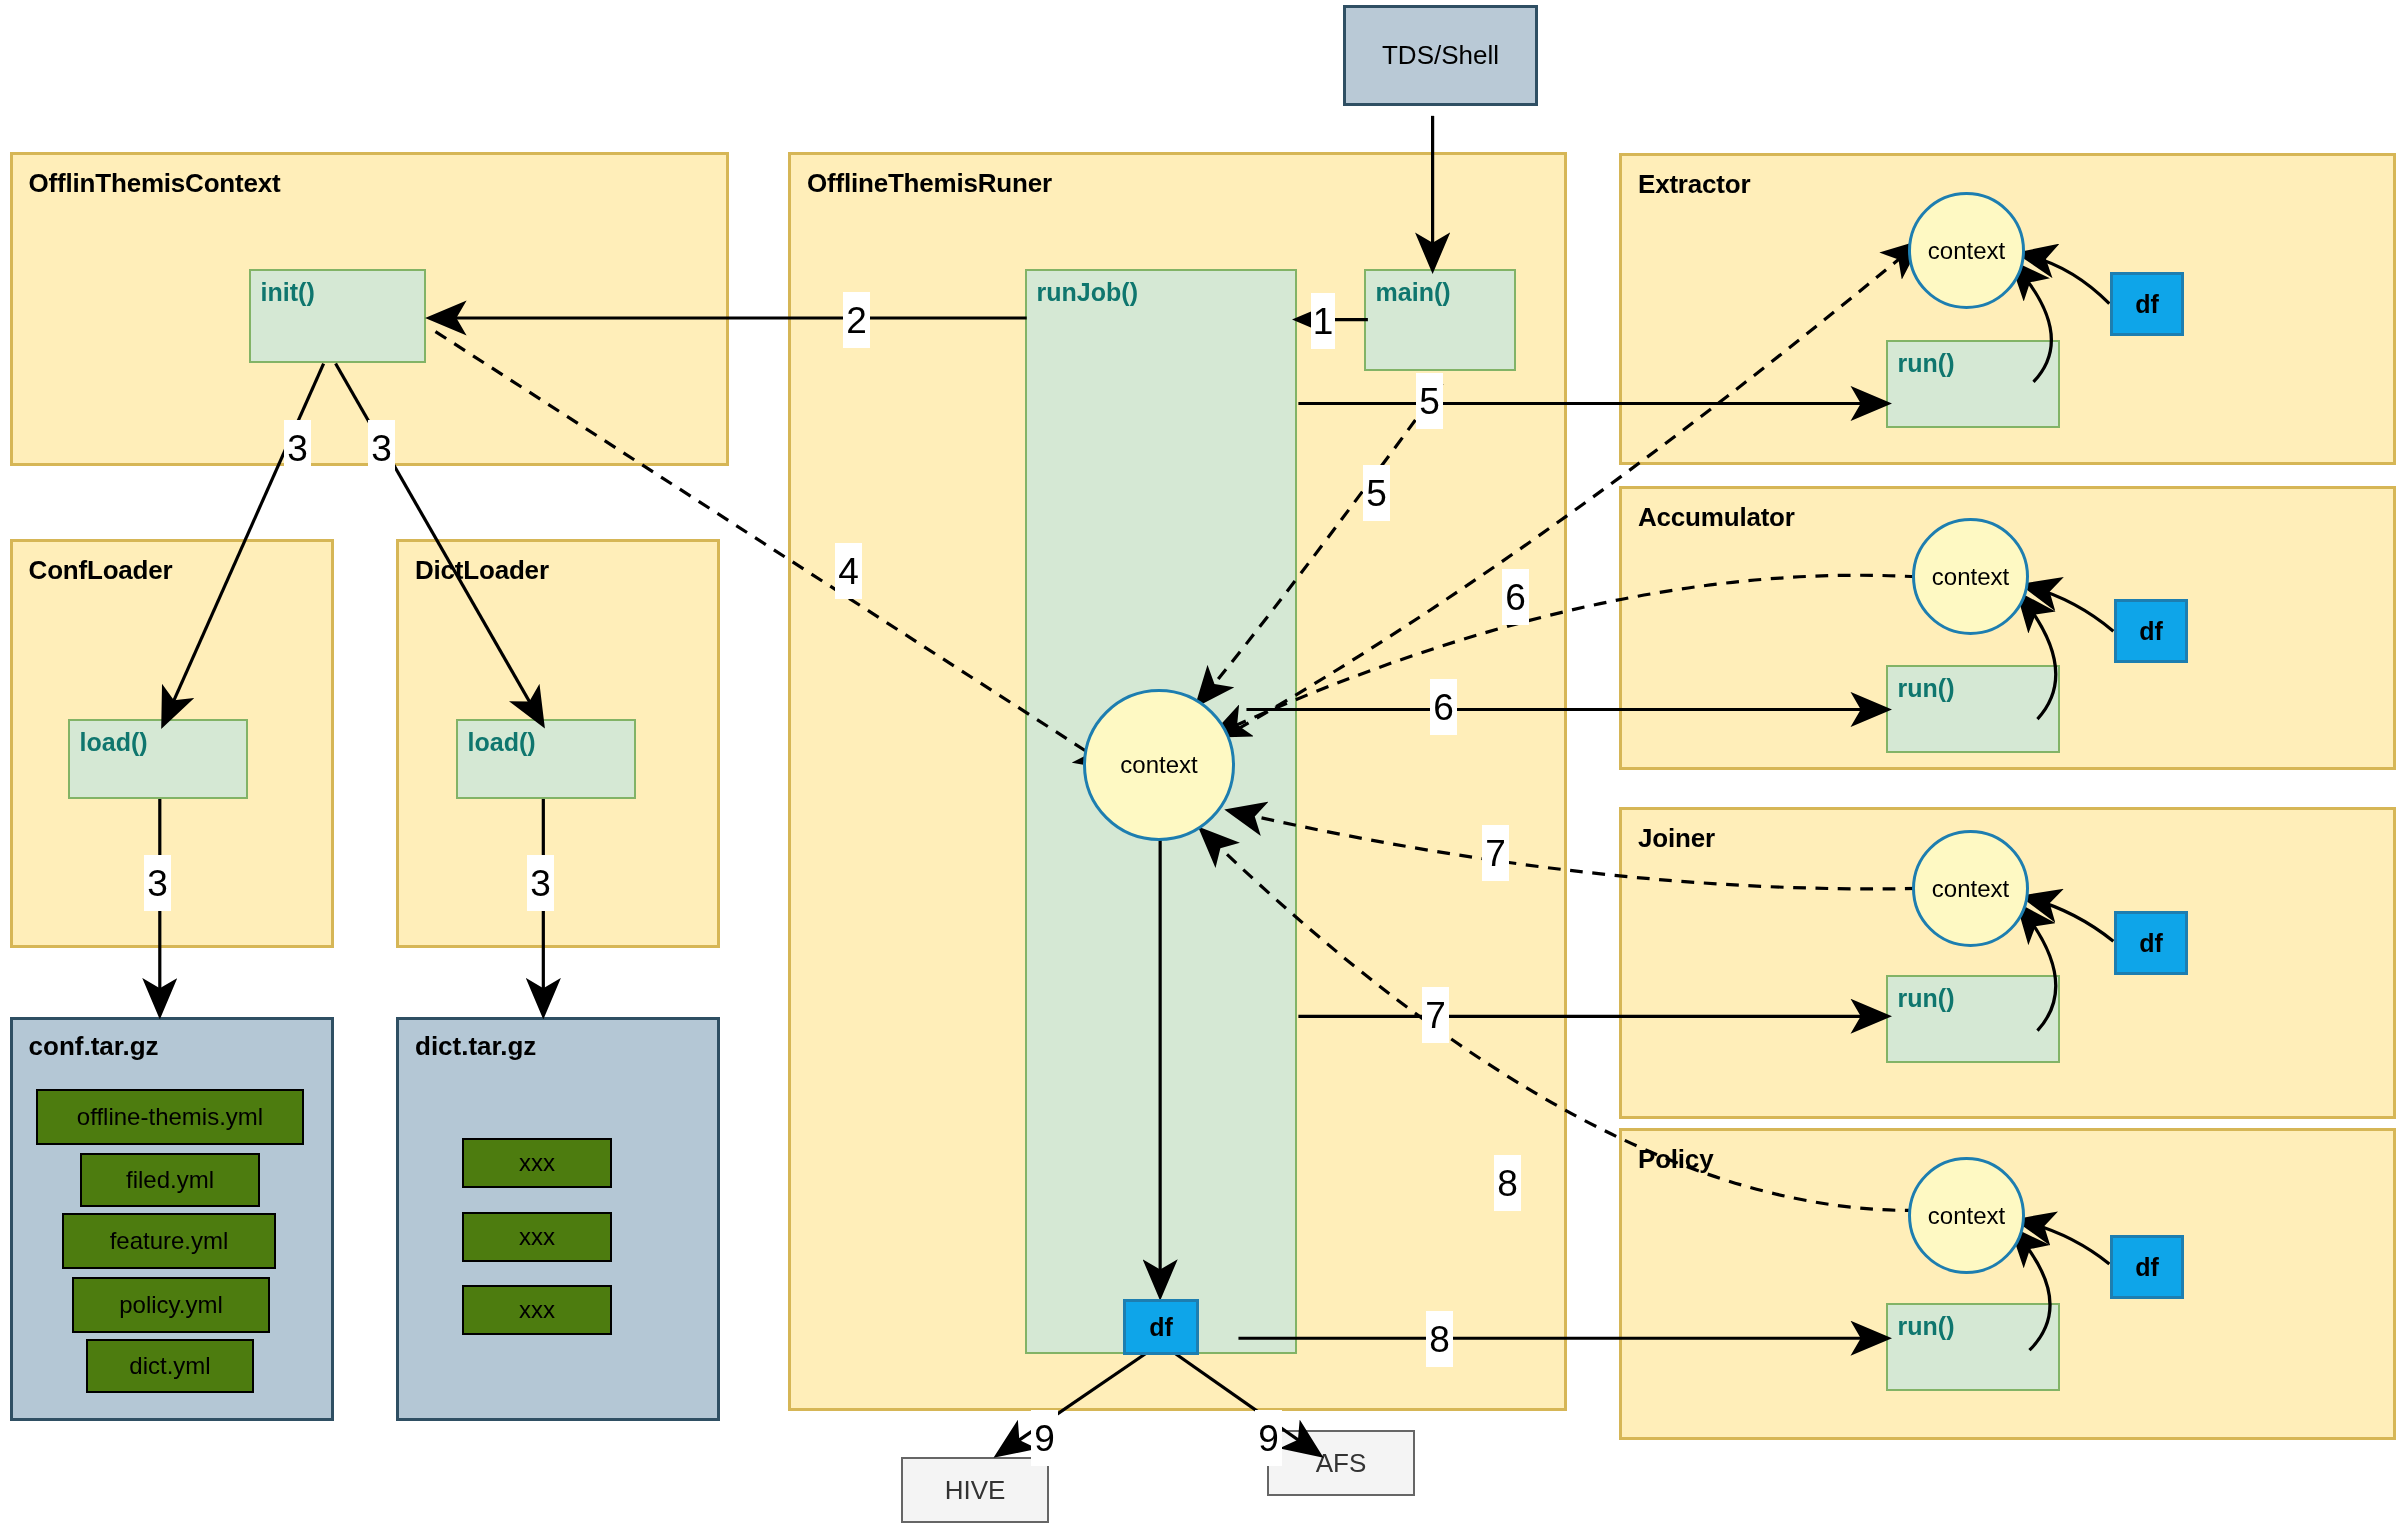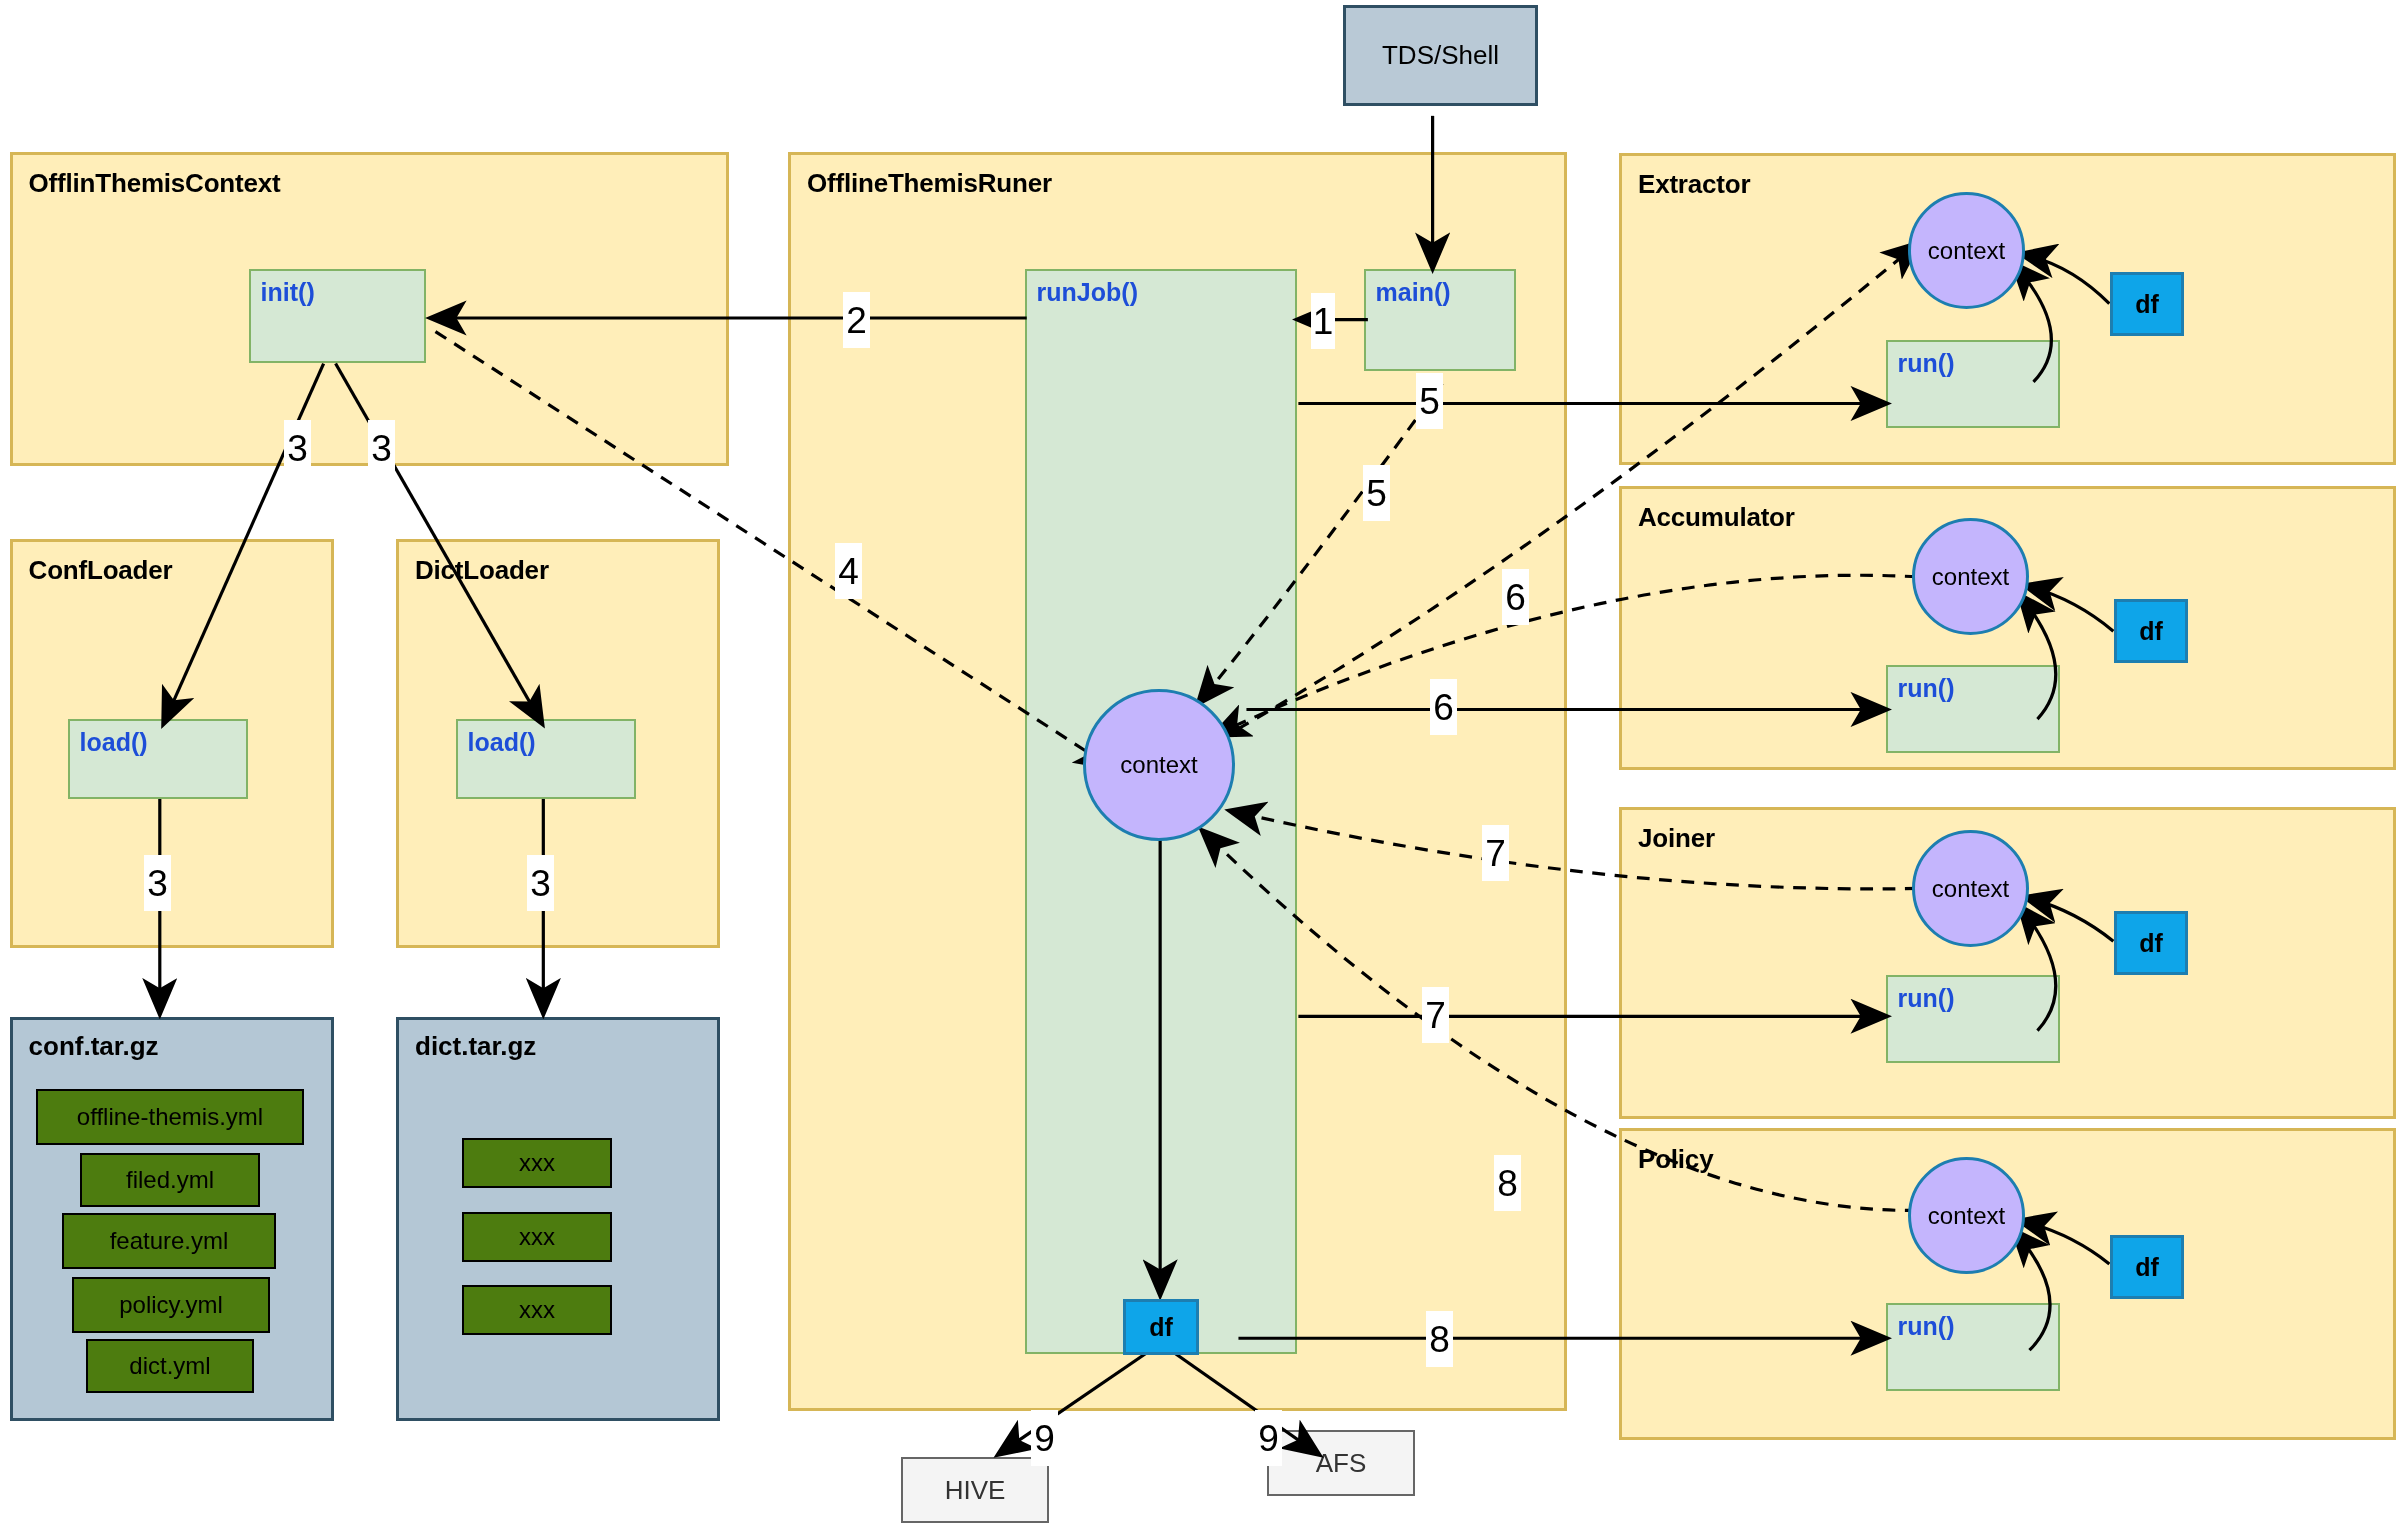--- a/index.html
+++ b/index.html
@@ -18,27 +18,27 @@
 
   
   .group{background:#ffeeb9;border:3.2px solid #d6b656;z-index:1;}
   .group-title{position:absolute;left:16px;top:12.8px;font-size:26px;
                font-weight:bold;color:#000;letter-spacing:-0.2px;
                white-space:nowrap;}
 
   
   .method{background:#d5e8d4;border:2.4px solid #82b366;z-index:3;}
   .method-label{position:absolute;left:9.6px;top:7.2px;font-size:25px;
-                font-weight:bold;color:#1d4ed8;white-space:nowrap;}
+                font-weight:bold;color:#0f766e;white-space:nowrap;}
 
   
   .method.col .method-label{top:7.2px;}
 
   
-  .ctx{background:#c4b5fd;border:3.2px solid #1d7eb0;border-radius:50%;
+  .ctx{background:#fef9c3;border:3.2px solid #1d7eb0;border-radius:50%;
        display:flex;align-items:center;justify-content:center;z-index:6;}
   .ctx span{font-size:24px;color:#000;}
 
   
   .df{background:#0ea5e9;border:3.2px solid #1d7eb0;display:flex;
       align-items:center;justify-content:center;z-index:6;}
   .df span{font-size:25px;font-weight:bold;color:#000;}
 
   
   .storage{background:#b4c7d5;border:3.2px solid #2f4f63;z-index:2;}

